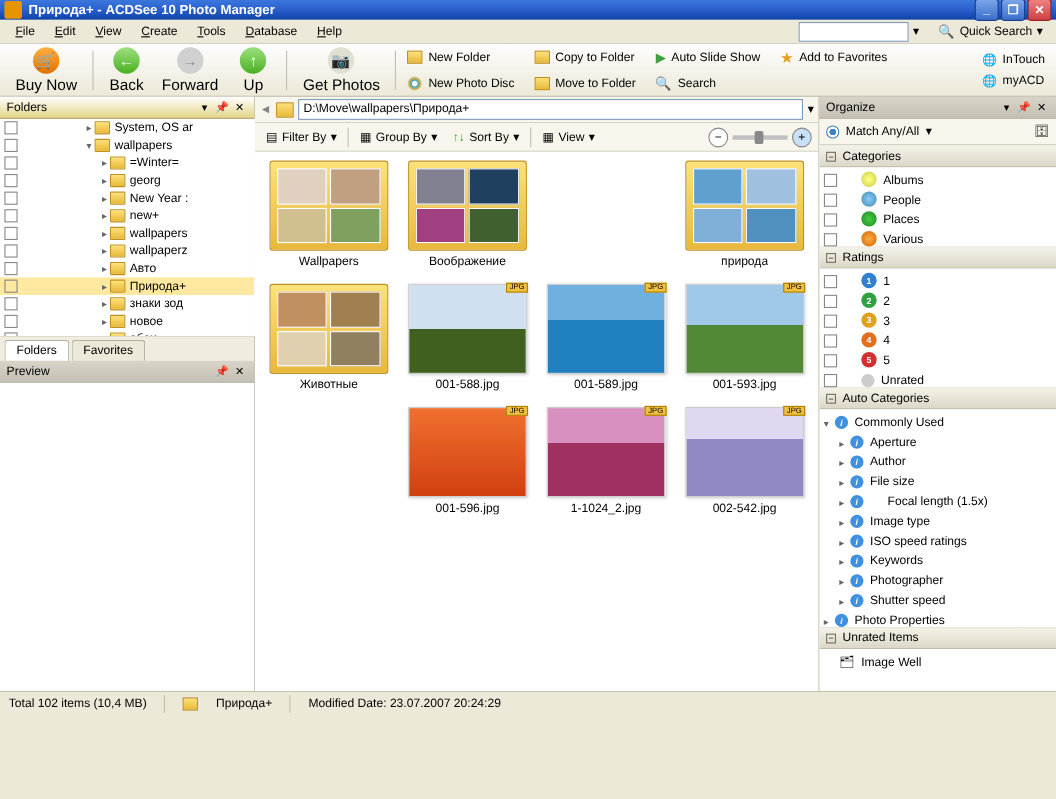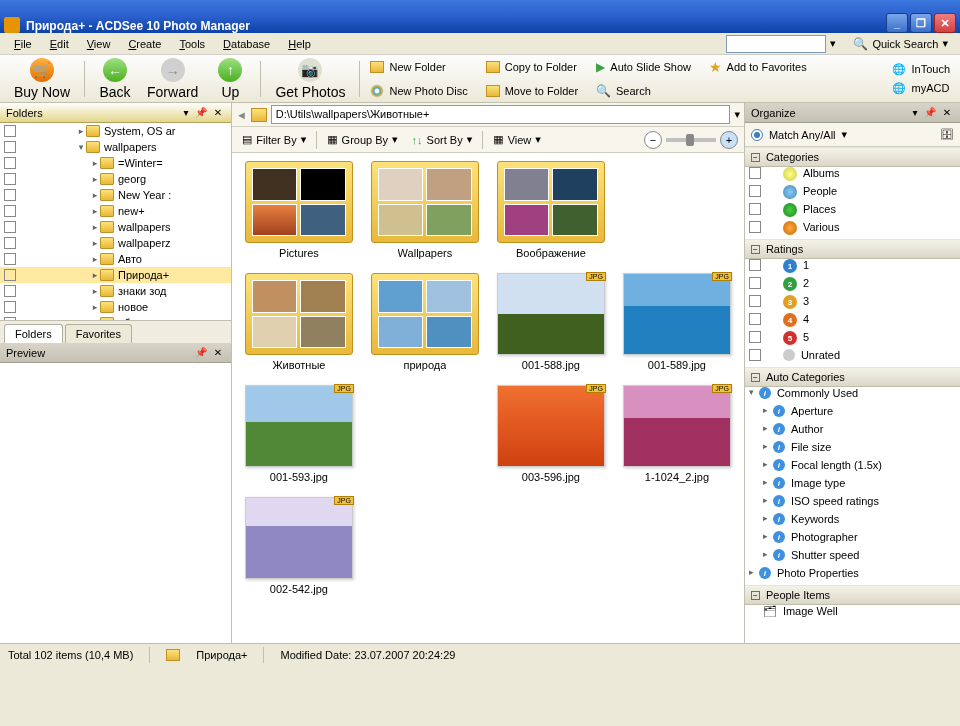--- a/index.html
+++ b/index.html
@@ -1,19 +1,19 @@
 <!DOCTYPE html>
 <html><head>
 <meta charset="utf-8">
 <style>
 * { box-sizing: border-box; margin: 0; padding: 0; font-family: Tahoma, Arial, sans-serif; font-size: 11px; }
 body { background: #ece9d8; width: 960px; height: 726px; overflow: hidden; }
 
 
-.titlebar { height: 33px; background: linear-gradient(to bottom, #3b77dd 0%, #2a5fcc 50%, #0d42a8 100%); display: flex; align-items: flex-end; padding: 0 4px; color: #fff; }
+.titlebar { height: 18px; background: linear-gradient(to bottom, #3b77dd 0%, #2a5fcc 50%, #0d42a8 100%); display: flex; align-items: center; padding: 0 4px; color: #fff; }
 .titlebar .app-icon { width: 16px; height: 16px; background: #e69500; border-radius: 2px; margin-right: 6px; }
 .titlebar .title-text { flex: 1; font-weight: bold; font-size: 12px; }
 .titlebar .win-btns { display: flex; gap: 2px; }
 .win-btn { width: 22px; height: 20px; background: linear-gradient(to bottom, #7aa5e8, #3b6fcc); border: 1px solid #1a3f8a; border-radius: 3px; display: flex; align-items: center; justify-content: center; color: #fff; font-weight: bold; cursor: pointer; }
 .win-btn.close { background: linear-gradient(to bottom, #f08080, #d04040); border-color: #a02020; }
 
 
 .menubar { height: 22px; background: #ece9d8; display: flex; align-items: center; padding: 0 6px; gap: 2px; border-bottom: 1px solid #d4d0c8; }
 .menu-item { padding: 2px 8px; cursor: pointer; }
 .menu-item u { text-decoration: underline; }
@@ -103,21 +103,21 @@
 .ti10{background:linear-gradient(#f07030,#d04010)}
 .ti11{background:linear-gradient(to bottom,#d890c0 40%,#a03060 40%)}
 .ti12{background:linear-gradient(to bottom,#e0d8f0 35%,#9088c0 35%)}
 
 
 .org-top { height: 24px; display: flex; align-items: center; padding: 0 6px; gap: 6px; border-bottom: 1px solid #d0d0c0; background: #f7f5ec; }
 .org-radio { width: 12px; height: 12px; border: 1px solid #4080c0; border-radius: 50%; background: radial-gradient(circle, #4080c0 40%, #fff 45%); }
 .org-body { flex: 1; overflow: auto; background: #fff; }
 .section-hdr { background: linear-gradient(to bottom, #f4f2e8, #dcd8c8); height: 20px; display: flex; align-items: center; padding: 0 6px; border-top: 1px solid #e8e4d8; border-bottom: 1px solid #c0bca8; }
 .section-hdr .sq { width: 9px; height: 9px; border: 1px solid #707060; margin-right: 6px; display: inline-flex; align-items: center; justify-content: center; font-size: 8px; }
-.cat-row { display: flex; align-items: flex-start; height: 18px; padding: 0 4px; }
+.cat-row { display: flex; align-items: flex-end; height: 18px; padding: 0 4px; }
 .cat-row .chk { width: 12px; height: 12px; border: 1px solid #888; margin-right: 8px; }
 .cat-row .cat-icon { width: 14px; height: 14px; margin-right: 6px; }
 .cat-row .expander { width: 10px; font-size: 9px; color: #666; }
 
 .icon-albums{background:radial-gradient(circle,#ff8,#cc4);border-radius:50%}
 .icon-people{background:radial-gradient(circle,#8cf,#48a);border-radius:50%}
 .icon-places{background:radial-gradient(circle,#4c4,#282);border-radius:50%}
 .icon-various{background:radial-gradient(circle,#fa4,#c60);border-radius:50%}
 .rate-badge{width:14px;height:14px;border-radius:50%;display:inline-flex;align-items:center;justify-content:center;color:#fff;font-size:8px;font-weight:bold}
 .r1{background:#3080d0}.r2{background:#30a040}.r3{background:#e0a020}.r4{background:#e07020}.r5{background:#d03030}
@@ -363,21 +363,21 @@
       <span class="ph-btn">📌</span>
       <span class="ph-btn">✕</span>
     </div>
     <div class="preview-panel"></div>
   </div>
 
   <div class="center-col">
     <div class="addressbar">
       <span style="color:#888">◄</span>
       <span class="folder-icon-sm"></span>
-      <div class="addr-text">D:\Utils\wallpapers\Животные+</div>
+      <div class="addr-text">D:\Move\wallpapers\Природа+</div>
       <span>▾</span>
     </div>
     <div class="filterbar">
       <div class="fb-item">
           <span>▤</span>
           <span>Filter By</span>
           <span>▾</span>
         </div>
       <span class="fb-sep"></span>
       <div class="fb-item">
@@ -399,66 +399,57 @@
       <div class="fb-spacer"></div>
       <div class="zoom-ctrl">
         <div class="zoom-btn">−</div>
         <div class="zoom-slider"></div>
         <div class="zoom-btn" style="background:#c8e0f8">+</div>
       </div>
     </div>
     <div class="thumbs">
       <div class="thumb-grid" id="thumb-grid">
           <div class="thumb">
-            <div class="thumb-folder tf1">
-      <div class="inner"></div>
-              <div class="inner"></div>
-              <div class="inner"></div>
-              <div class="inner"></div>
-            </div>
-      <div class="thumb-label">Pictures</div>
-          </div>
-          <div class="thumb">
             <div class="thumb-folder tf2">
       <div class="inner"></div>
               <div class="inner"></div>
               <div class="inner"></div>
               <div class="inner"></div>
             </div>
       <div class="thumb-label">Wallpapers</div>
           </div>
           <div class="thumb">
             <div class="thumb-folder tf3">
       <div class="inner"></div>
               <div class="inner"></div>
               <div class="inner"></div>
               <div class="inner"></div>
             </div>
       <div class="thumb-label">Воображение</div>
           </div>
           <div></div>
           <div class="thumb">
+            <div class="thumb-folder tf5">
+      <div class="inner"></div>
+              <div class="inner"></div>
+              <div class="inner"></div>
+              <div class="inner"></div>
+            </div>
+      <div class="thumb-label">природа</div>
+          </div>
+          <div class="thumb">
             <div class="thumb-folder tf4">
       <div class="inner"></div>
               <div class="inner"></div>
               <div class="inner"></div>
               <div class="inner"></div>
             </div>
       <div class="thumb-label">Животные</div>
           </div>
           <div class="thumb">
-            <div class="thumb-folder tf5">
-      <div class="inner"></div>
-              <div class="inner"></div>
-              <div class="inner"></div>
-              <div class="inner"></div>
-            </div>
-      <div class="thumb-label">природа</div>
-          </div>
-          <div class="thumb">
             <div class="thumb-img ti7">
       <span class="jpg-badge">JPG</span>
             </div>
       <div class="thumb-label">001-588.jpg</div>
           </div>
           <div class="thumb">
             <div class="thumb-img ti8">
       <span class="jpg-badge">JPG</span>
             </div>
       <div class="thumb-label">001-589.jpg</div>
@@ -467,21 +458,21 @@
             <div class="thumb-img ti9">
       <span class="jpg-badge">JPG</span>
             </div>
       <div class="thumb-label">001-593.jpg</div>
           </div>
           <div></div>
           <div class="thumb">
             <div class="thumb-img ti10">
       <span class="jpg-badge">JPG</span>
             </div>
-      <div class="thumb-label">003-596.jpg</div>
+      <div class="thumb-label">001-596.jpg</div>
           </div>
           <div class="thumb">
             <div class="thumb-img ti11">
       <span class="jpg-badge">JPG</span>
             </div>
       <div class="thumb-label">1-1024_2.jpg</div>
           </div>
           <div class="thumb">
             <div class="thumb-img ti12">
       <span class="jpg-badge">JPG</span>
@@ -599,21 +590,21 @@
         <div class="cat-row">
           <span style="width:14px"></span>
           <span class="expander">▸</span>
     <span class="info-icon">i</span>
     <span style="margin-left:6px">File size</span>
         </div>
         <div class="cat-row">
           <span style="width:14px"></span>
           <span class="expander">▸</span>
     <span class="info-icon">i</span>
-    <span style="margin-left:6px">Focal length (1.5x)</span>
+    <span style="margin-left:22px">Focal length (1.5x)</span>
         </div>
         <div class="cat-row">
           <span style="width:14px"></span>
           <span class="expander">▸</span>
     <span class="info-icon">i</span>
     <span style="margin-left:6px">Image type</span>
         </div>
         <div class="cat-row">
           <span style="width:14px"></span>
           <span class="expander">▸</span>
@@ -638,21 +629,21 @@
     <span class="info-icon">i</span>
     <span style="margin-left:6px">Shutter speed</span>
         </div>
         <div class="cat-row">
           <span class="expander">▸</span>
           <span class="info-icon">i</span>
   <span style="margin-left:6px">Photo Properties</span>
         </div>
         <div class="section-hdr">
           <span class="sq">−</span>
-          <span>People Items</span>
+          <span>Unrated Items</span>
         </div>
         <div class="cat-row">
           <span style="width:14px"></span>
           <span>🗂</span>
   <span style="margin-left:6px">Image Well</span>
         </div>
       </div>
   </div>
 </div>
 

